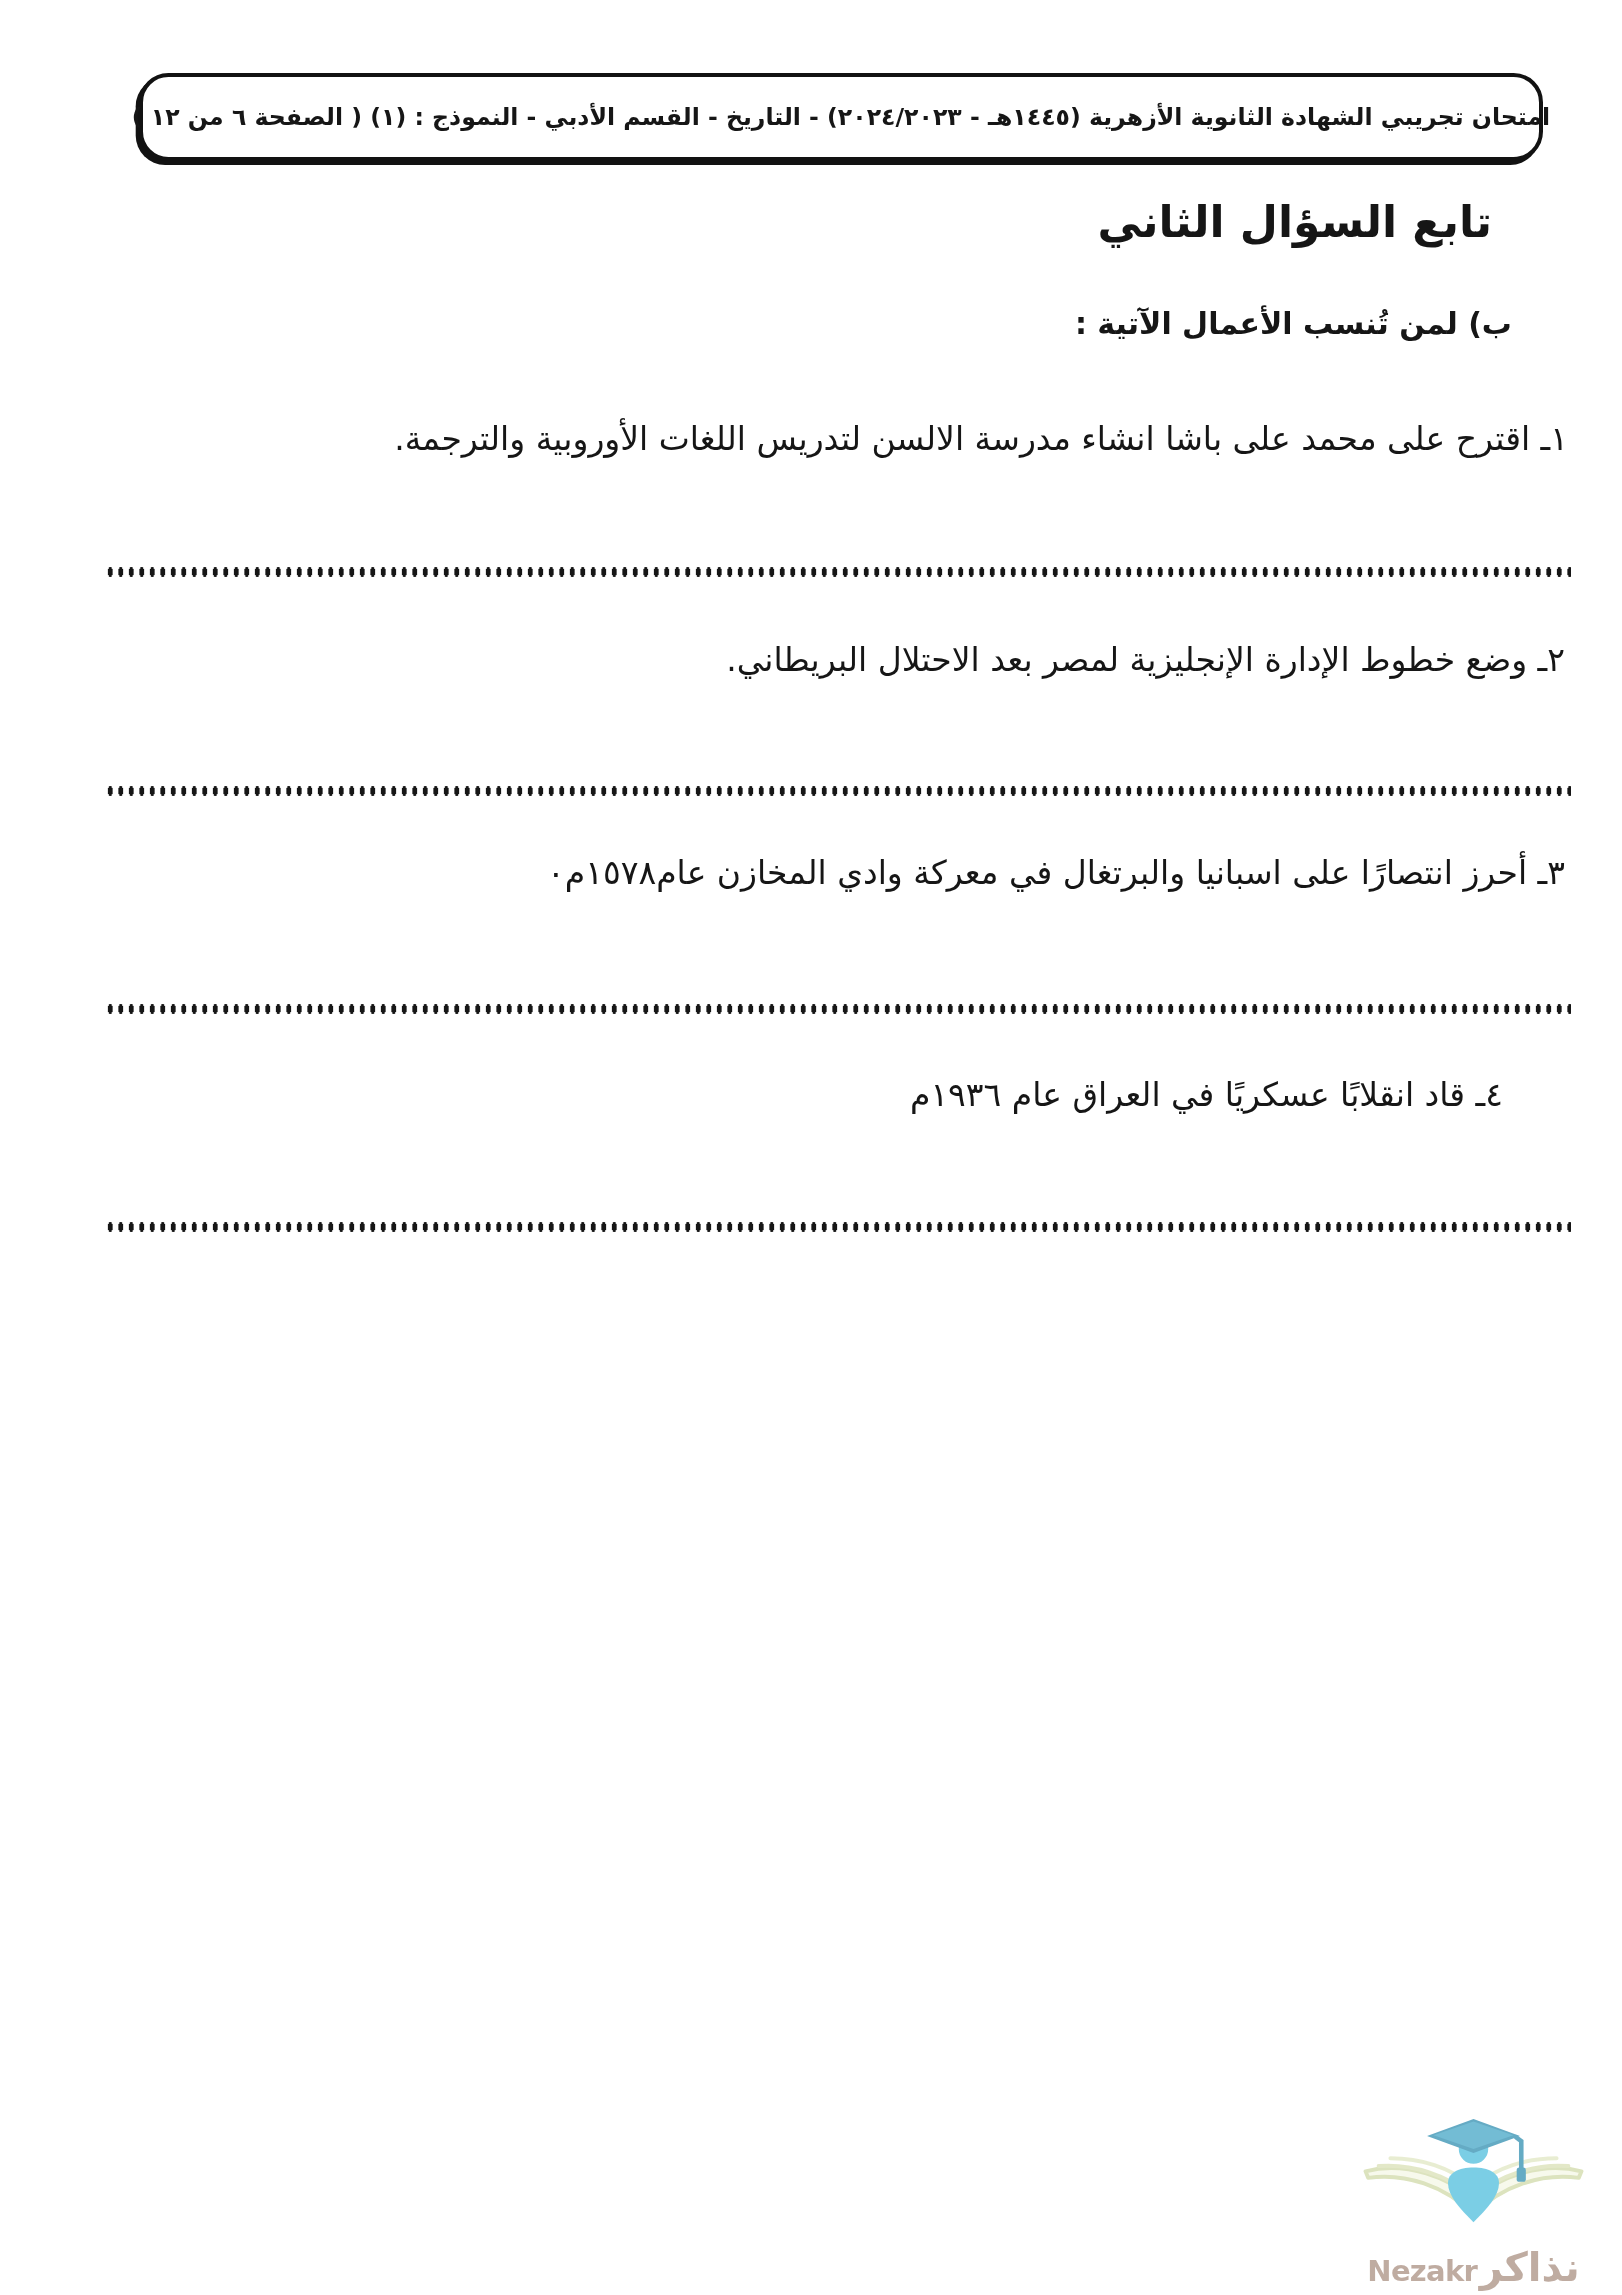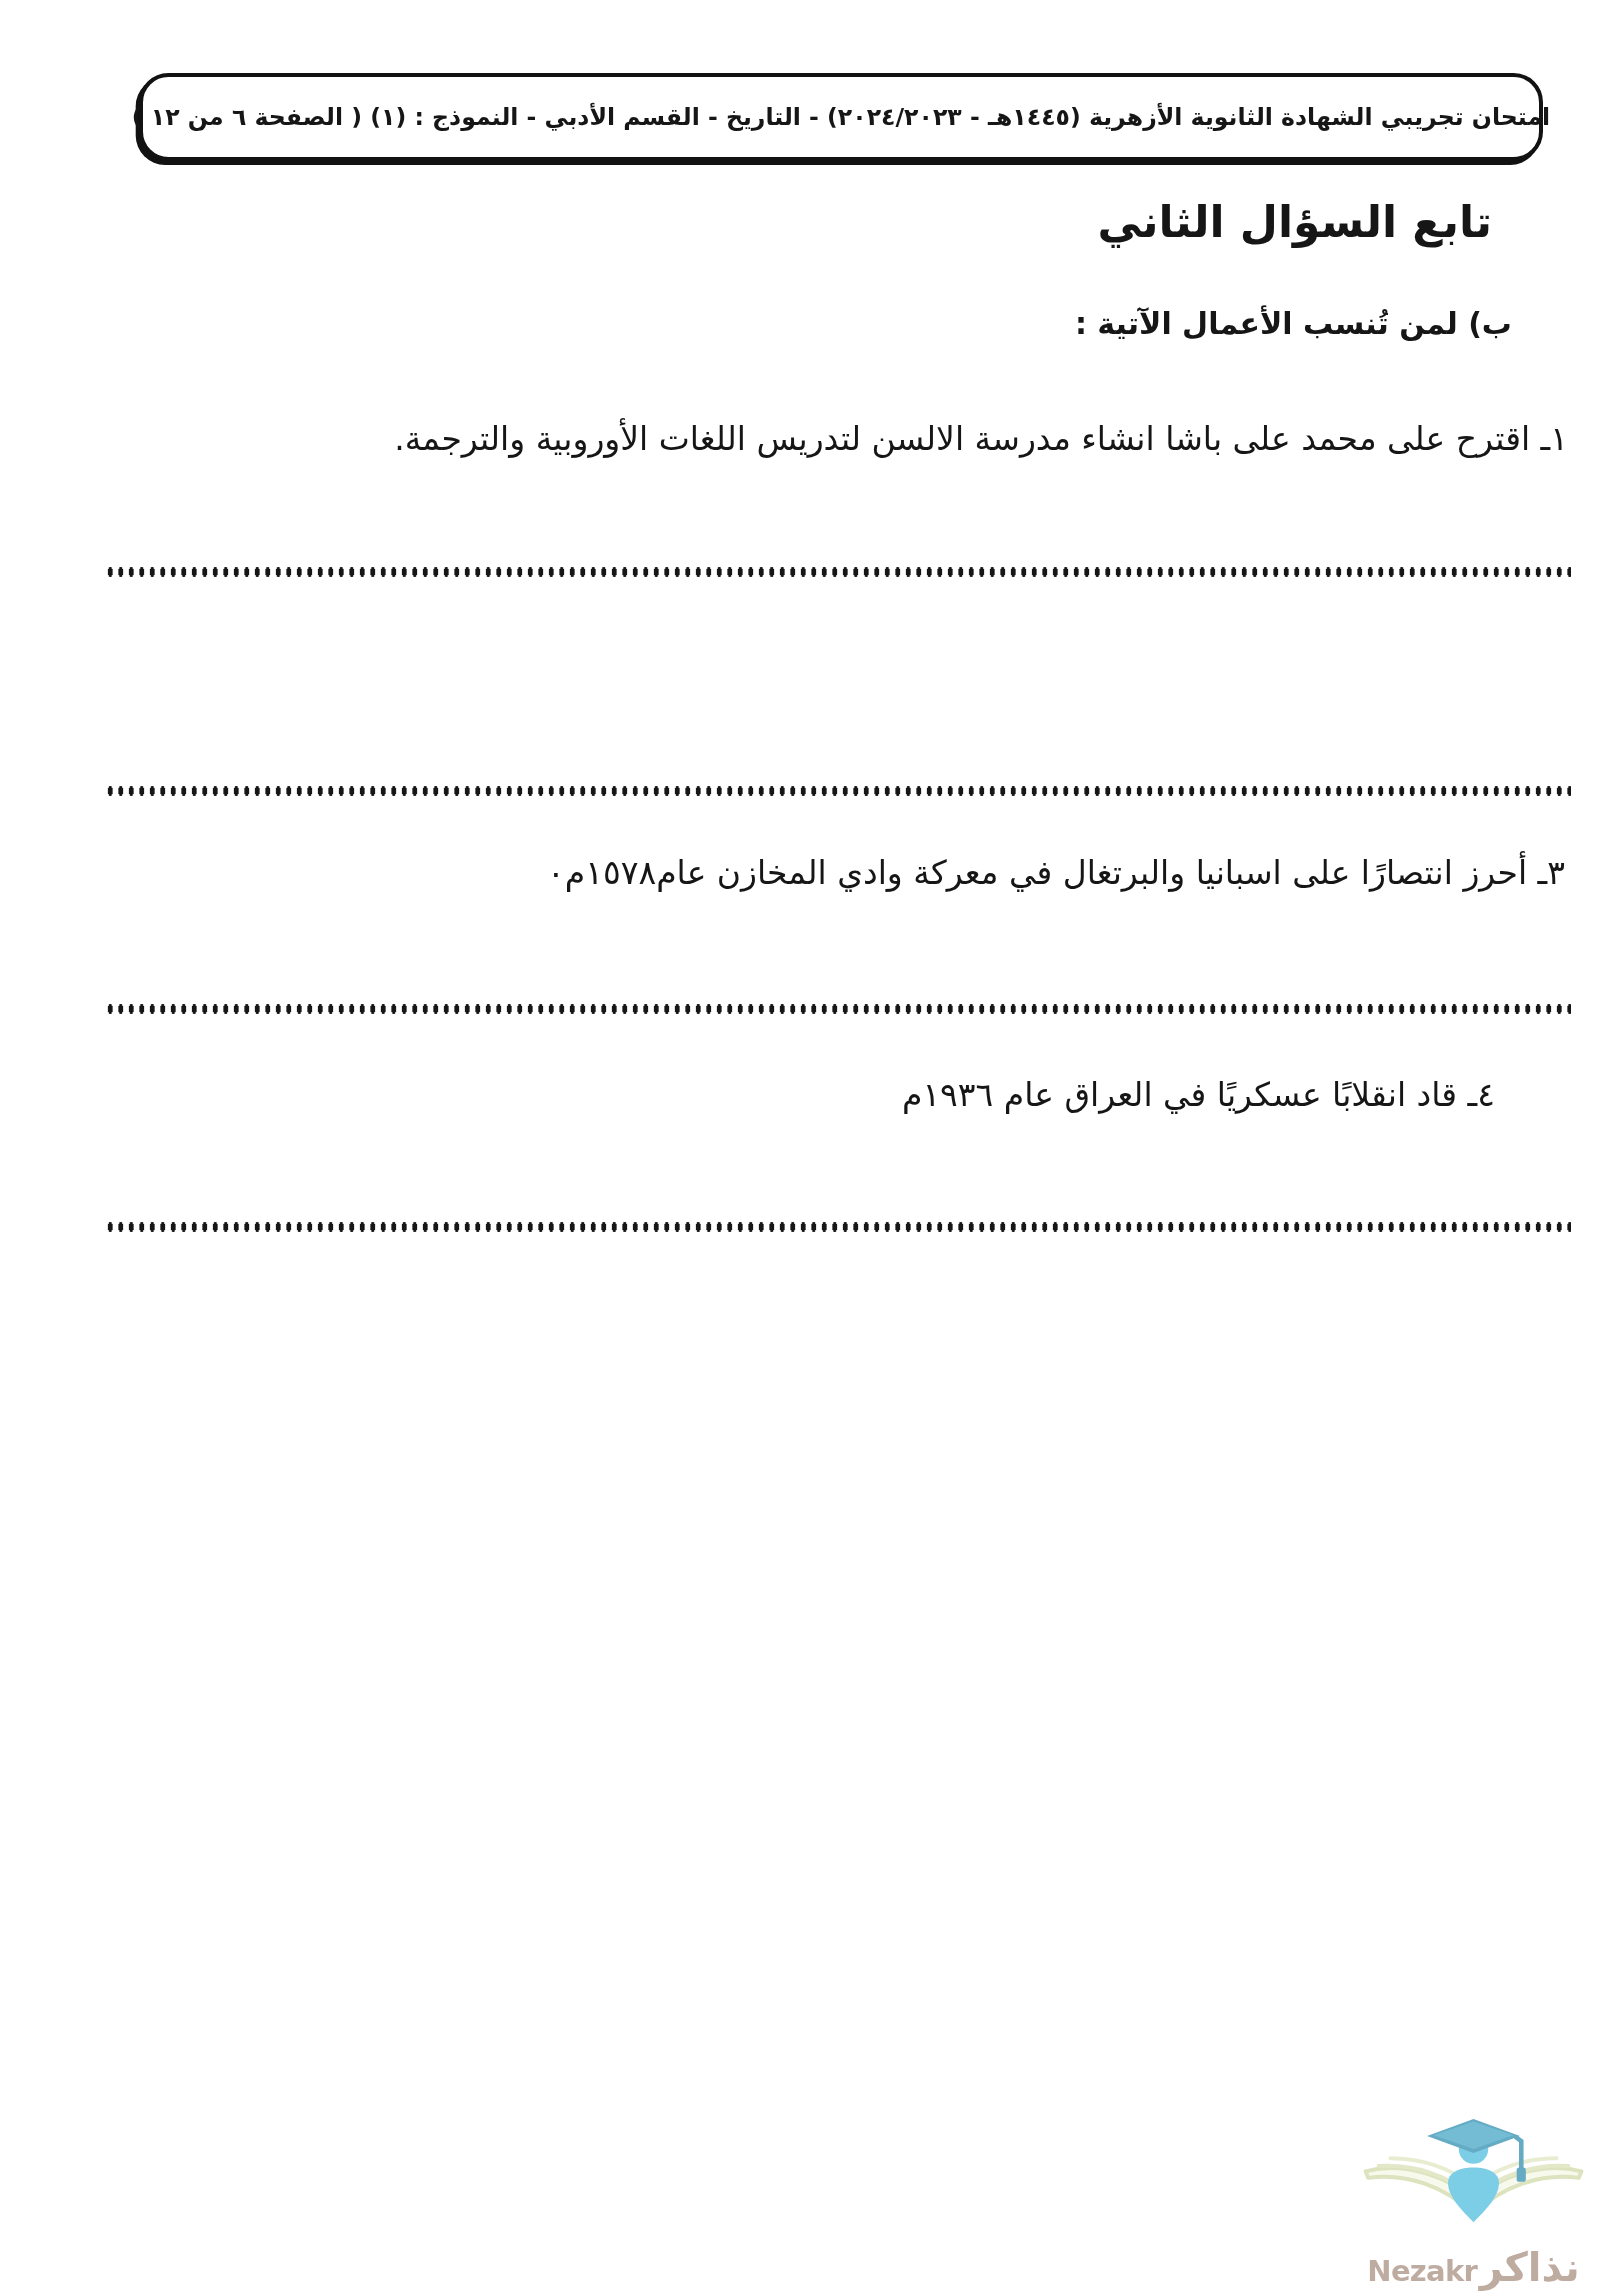--- a/index.html
+++ b/index.html
@@ -55,21 +55,21 @@
   }
   .item {
     position: absolute;
     font-size: 33px;
     font-weight: 400;
     white-space: nowrap;
   }
   .item-1 { right: 55px;  top: 419px; }
   .item-2 { right: 58px;  top: 640px; }
   .item-3 { right: 58px;  top: 853px; margin-left: 48px; }
-  .item-4 { right: 128px; top: 1075px; margin-left: 44px; }
+  .item-4 { right: 120px; top: 1075px; margin-left: 44px; }
 
   .dots {
     position: absolute;
     left: 105px;
     width: 1466px;
     height: 15.7px;
     background-image: radial-gradient(2.7px 4.9px at 50% 50%, #161616 96%, transparent 100%);
     background-size: 10.5px 15.7px;
     background-repeat: repeat-x;
   }
@@ -111,20 +111,21 @@
     <span class="header-text">امتحان تجريبي الشهادة الثانوية الأزهرية  (١٤٤٥هـ - ٢٠٢٤/٢٠٢٣) - التاريخ - القسم الأدبي - النموذج : (١)  ( الصفحة ٦ من ١٢ )</span>
   </div>
 
   <div class="q-title">تابع السؤال الثاني</div>
 
   <div class="q-sub">ب) لمن تُنسب الأعمال الآتية :</div>
 
   <div class="item item-1">١ـ اقترح على محمد على باشا انشاء مدرسة الالسن لتدريس اللغات الأوروبية والترجمة.</div>
   <div class="dots dots-1"></div>
 
+  <div class="item item-2">٢ـ وضع خطوط الإدارة الإنجليزية لمصر بعد الاحتلال البريطاني.</div>
   <div class="dots dots-2"></div>
 
   <div class="item item-3">٣ـ أحرز انتصارًا على اسبانيا والبرتغال في معركة وادي المخازن عام١٥٧٨م٠</div>
   <div class="dots dots-3"></div>
 
   <div class="item item-4">٤ـ  قاد انقلابًا عسكريًا في العراق عام ١٩٣٦م</div>
   <div class="dots dots-4"></div>
 
   <div class="logo">
     <span>

